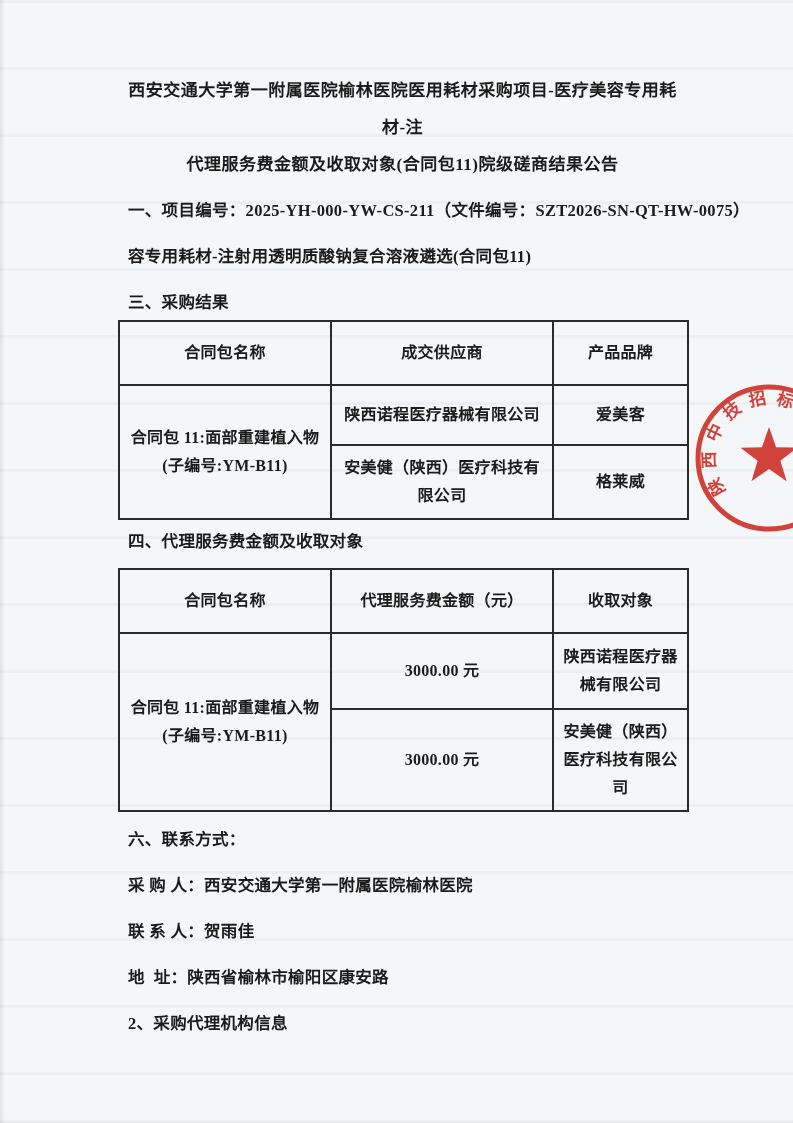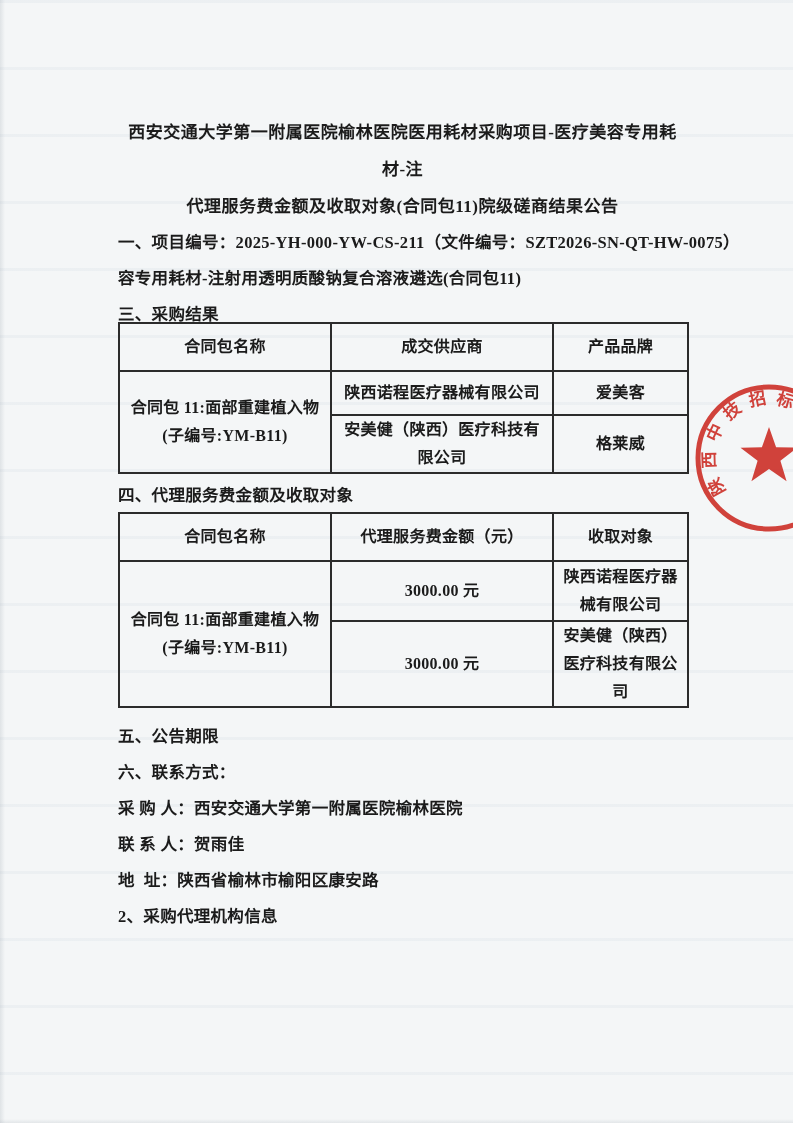--- a/index.html
+++ b/index.html
@@ -31,51 +31,51 @@
       repeating-linear-gradient(180deg,
         rgba(186,200,212,0.14) 0px, rgba(186,200,212,0.14) 3px,
         rgba(186,200,212,0.0) 3px, rgba(186,200,212,0.0) 67px);
   }
   .content {
     position: absolute;
     inset: 0;
     padding: 0 106px 0 118px;
   }
   .title-block {
-    padding-top: 114px;
+    padding-top: 72px;
     text-align: center;
     font-family: Liberation Serif, serif;
   }
   .title-line {
     line-height: 37px;
     font-size: 17px;
     font-weight: 700;
     letter-spacing: 0.5px;
   }
   p.line {
-    margin: 0;
+    margin: 10px;
     line-height: 36px;
     font-size: 16.5px;
     font-weight: 600;
     letter-spacing: 0.3px;
     white-space: pre;
   }
   table.doc-table {
     border-collapse: collapse;
     table-layout: fixed;
     width: 569px;
   }
   table.doc-table td {
     border: 2px solid #2b2b2b;
     text-align: center;
     vertical-align: middle;
     font-size: 16px;
     font-weight: 600;
     line-height: 28px;
-    padding: 0 5px;
+    padding: 8px 5px;
     letter-spacing: 0.3px;
   }
   #table1 { margin-top: -11px; }
   #table1 .h-row td { height: 46px; }
   #table1 .r1 td { height: 42px; }
   #table1 .r2 td { height: 52px; }
   #table2 { margin-top: -2px; }
   #table2 .h-row td { height: 46px; }
   #table2 .r1 td { height: 58px; }
   #table2 .r2 td { height: 57px; }
@@ -165,21 +165,20 @@
           <td>3000.00 元</td>
           <td>陕西诺程医疗器械有限公司</td>
         </tr>
         <tr class="r2">
           <td>3000.00 元</td>
           <td>安美健（陕西）医疗科技有限公司</td>
         </tr>
       </tbody>
     </table>
 
-    <p class="line" id="item5">五、公告期限</p>
     <p class="line">六、联系方式：</p>
     <p class="line">采 购 人：西安交通大学第一附属医院榆林医院</p>
     <p class="line">联 系 人：贺雨佳</p>
     <p class="line">地  址：陕西省榆林市榆阳区康安路</p>
     <p class="line">2、采购代理机构信息</p>
 
   </div>
 
   <div class="seal">
     <svg viewBox="0 0 152 152" xmlns="http://www.w3.org/2000/svg">

